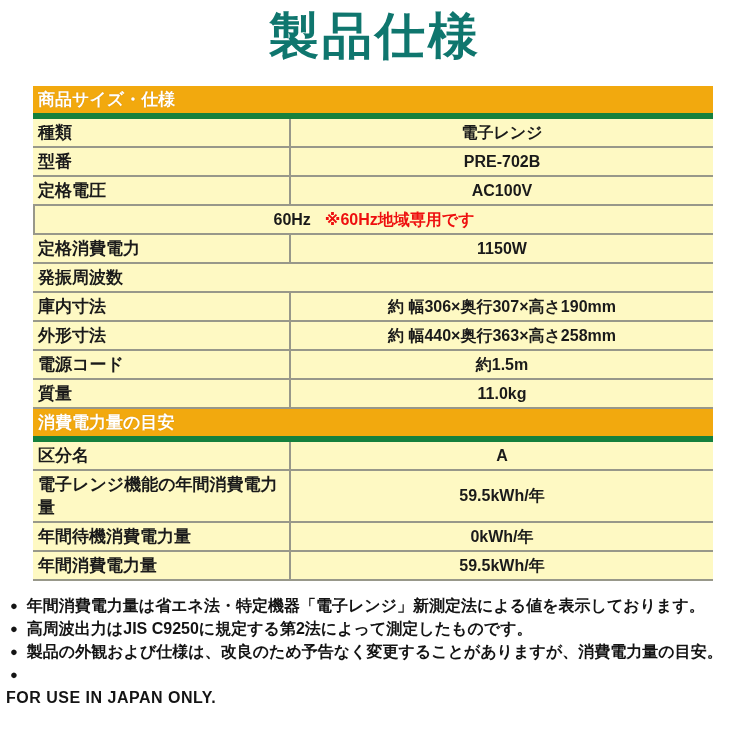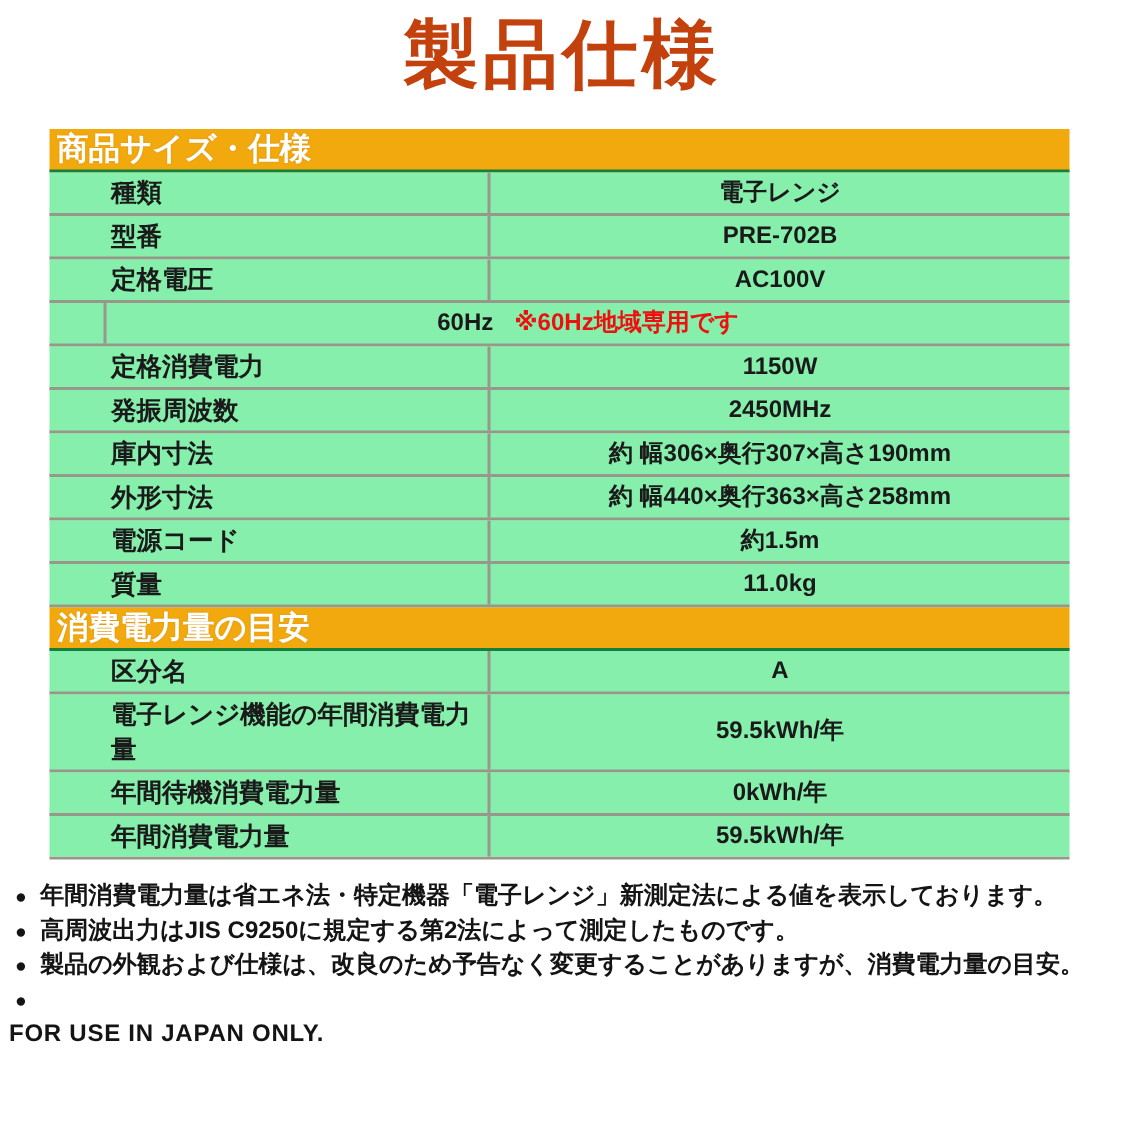--- a/index.html
+++ b/index.html
@@ -14,46 +14,45 @@
   }
   .page { width: 750px; height: 750px; position: relative; }
 
   .title {
     margin: 4px 0 20px 0;
     padding-top: 4px;
     text-align: center;
     font-size: 50px;
     font-weight: 900;
     letter-spacing: 3px;
-    color: #c2410c;
+    color: #0f766e;
     line-height: 1.15;
   }
 
   .spec-table {
     margin: 0 37px 0 33px;
     border-bottom: 2px solid #98988a;
   }
 
   .sec-header {
     background: #f2a90e;
     color: #ffffff;
-    font-size: 21px;
+    font-size: 17px;
     font-weight: bold;
     padding: 3px 6px 2px 5px;
-    border-bottom: 2px solid #15803d;
+    border-bottom: 6px solid #15803d;
     line-height: 22px;
     text-shadow: 0 0 1px rgba(180,110,0,.55);
   }
 
   .row {
     display: flex;
-    background: #86efac;
+    background: #fef9c3;
     border-bottom: 2px solid #98988a;
     min-height: 26px;
-    padding-left: 36px;
   }
   .row:last-child { border-bottom: none; }
 
   .cell-label {
     width: 247px;
     padding: 2px 4px 2px 5px;
     font-size: 17px;
     font-weight: bold;
     display: flex;
     align-items: center;
@@ -129,23 +128,20 @@
         </div>
       </div>
       <div class="row">
         <div class="cell-label">定格消費電力</div>
         <div class="cell-value">
           <span>1150W</span>
         </div>
       </div>
       <div class="row">
         <div class="cell-label">発振周波数</div>
-        <div class="cell-value">
-          <span>2450MHz</span>
-        </div>
       </div>
       <div class="row">
         <div class="cell-label">庫内寸法</div>
         <div class="cell-value">
           <span>約 幅306×奥行307×高さ190mm</span>
         </div>
       </div>
       <div class="row">
         <div class="cell-label">外形寸法</div>
         <div class="cell-value">

